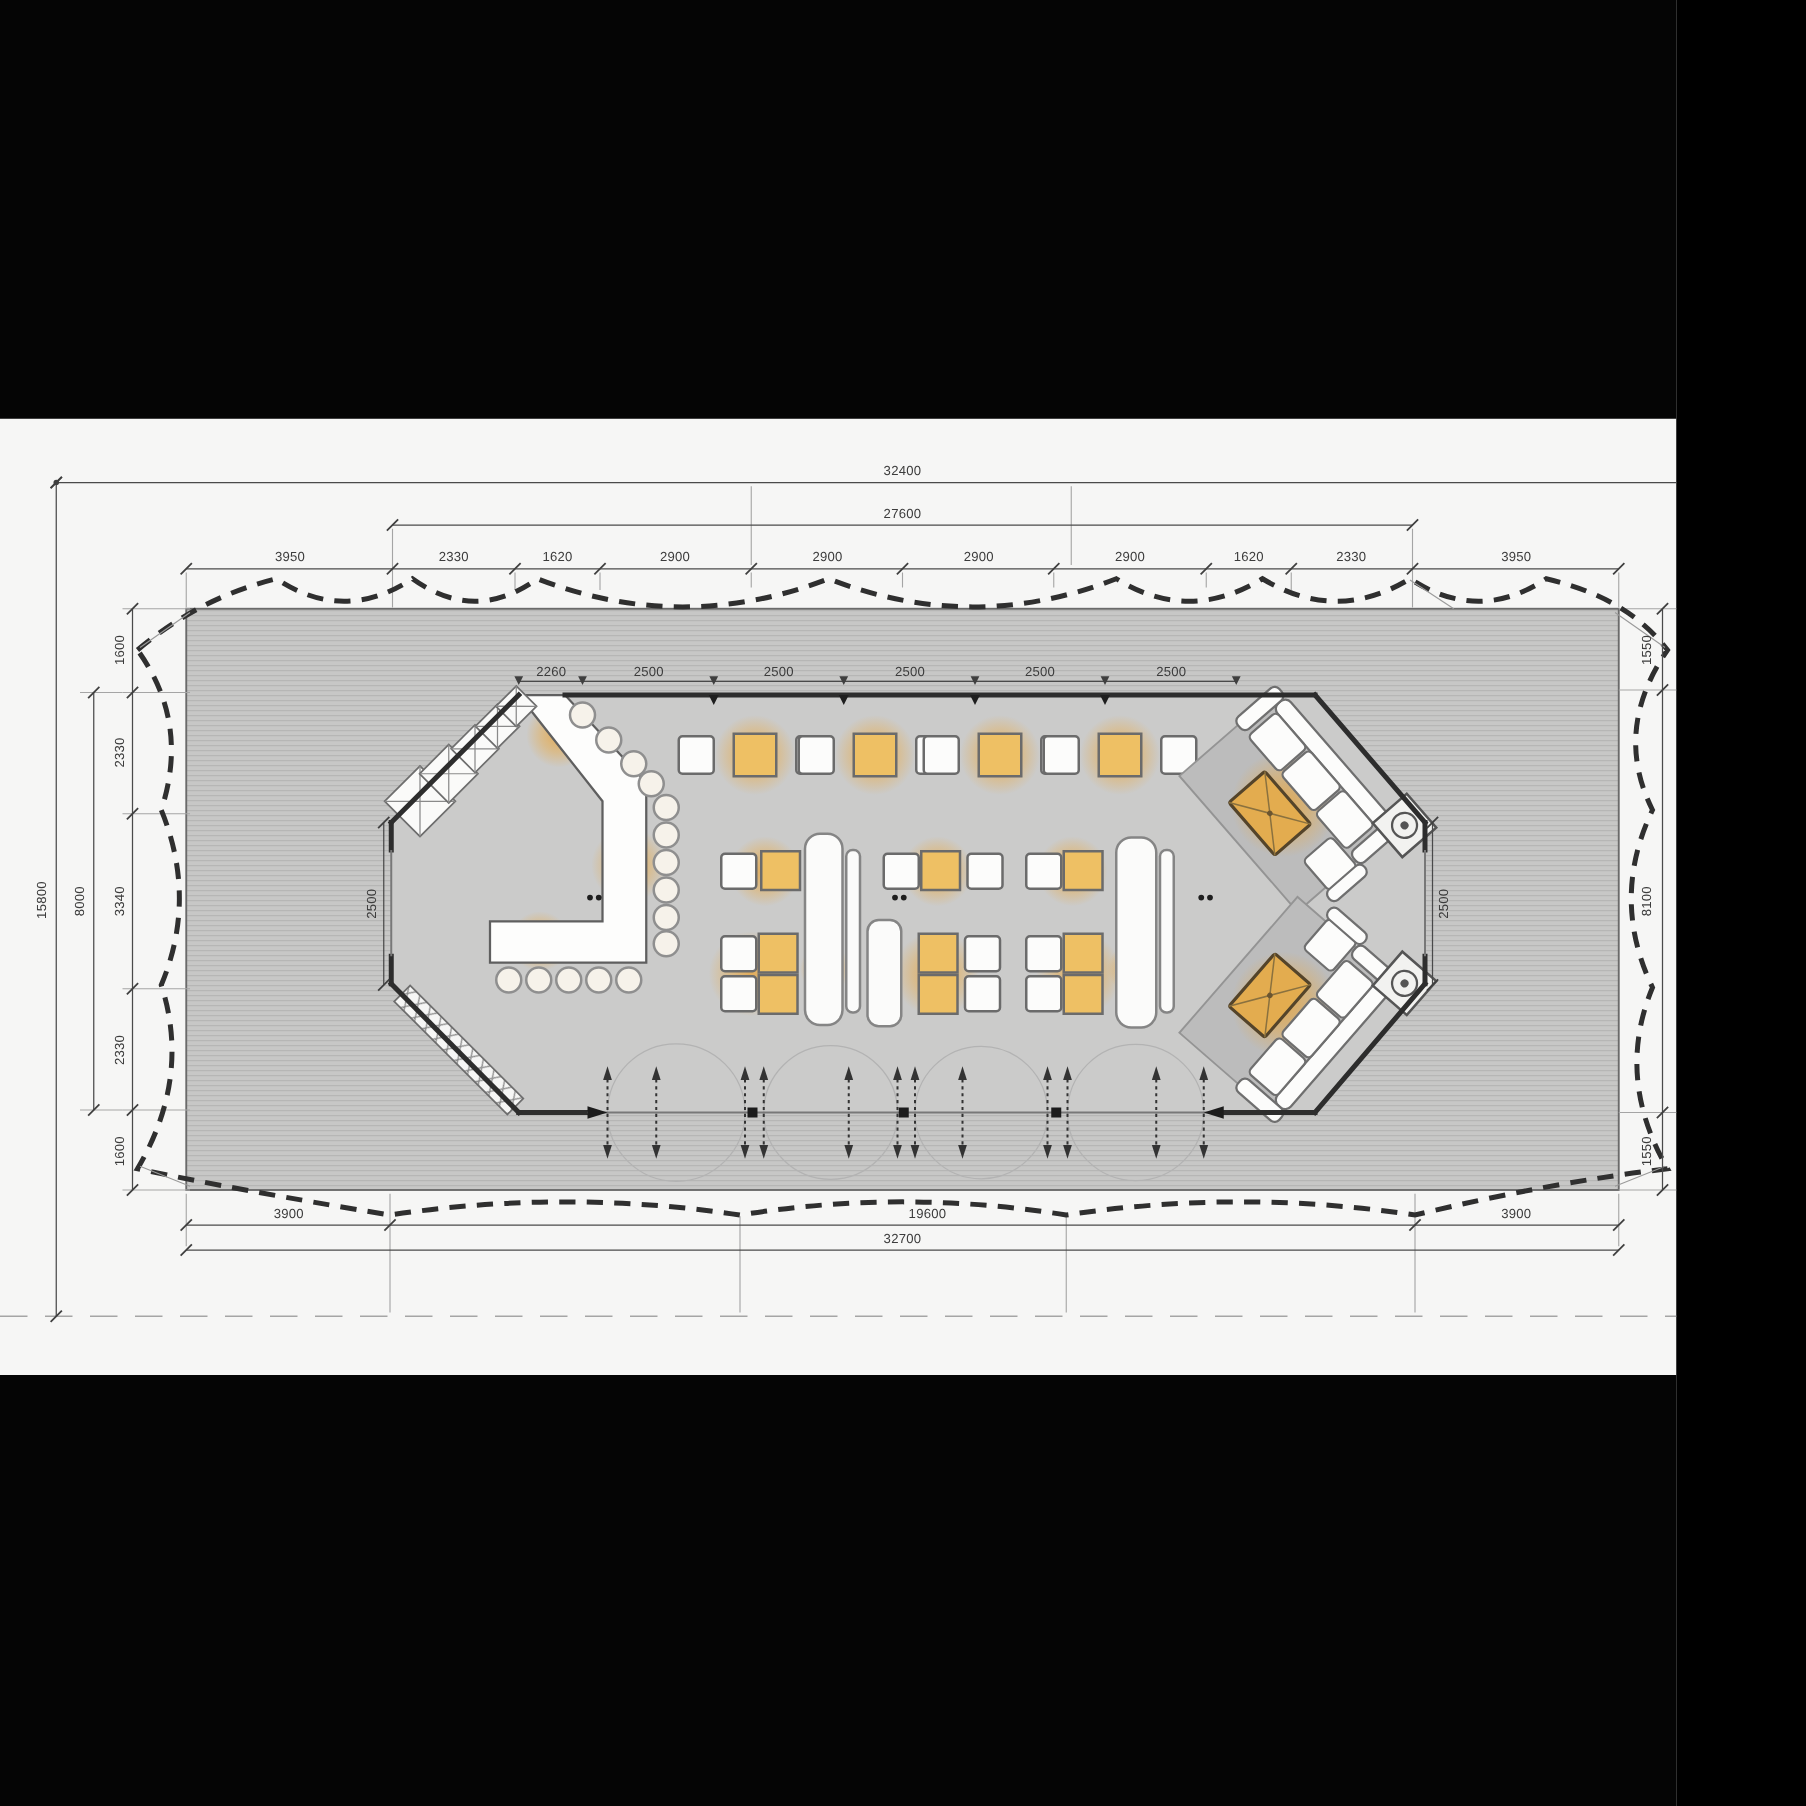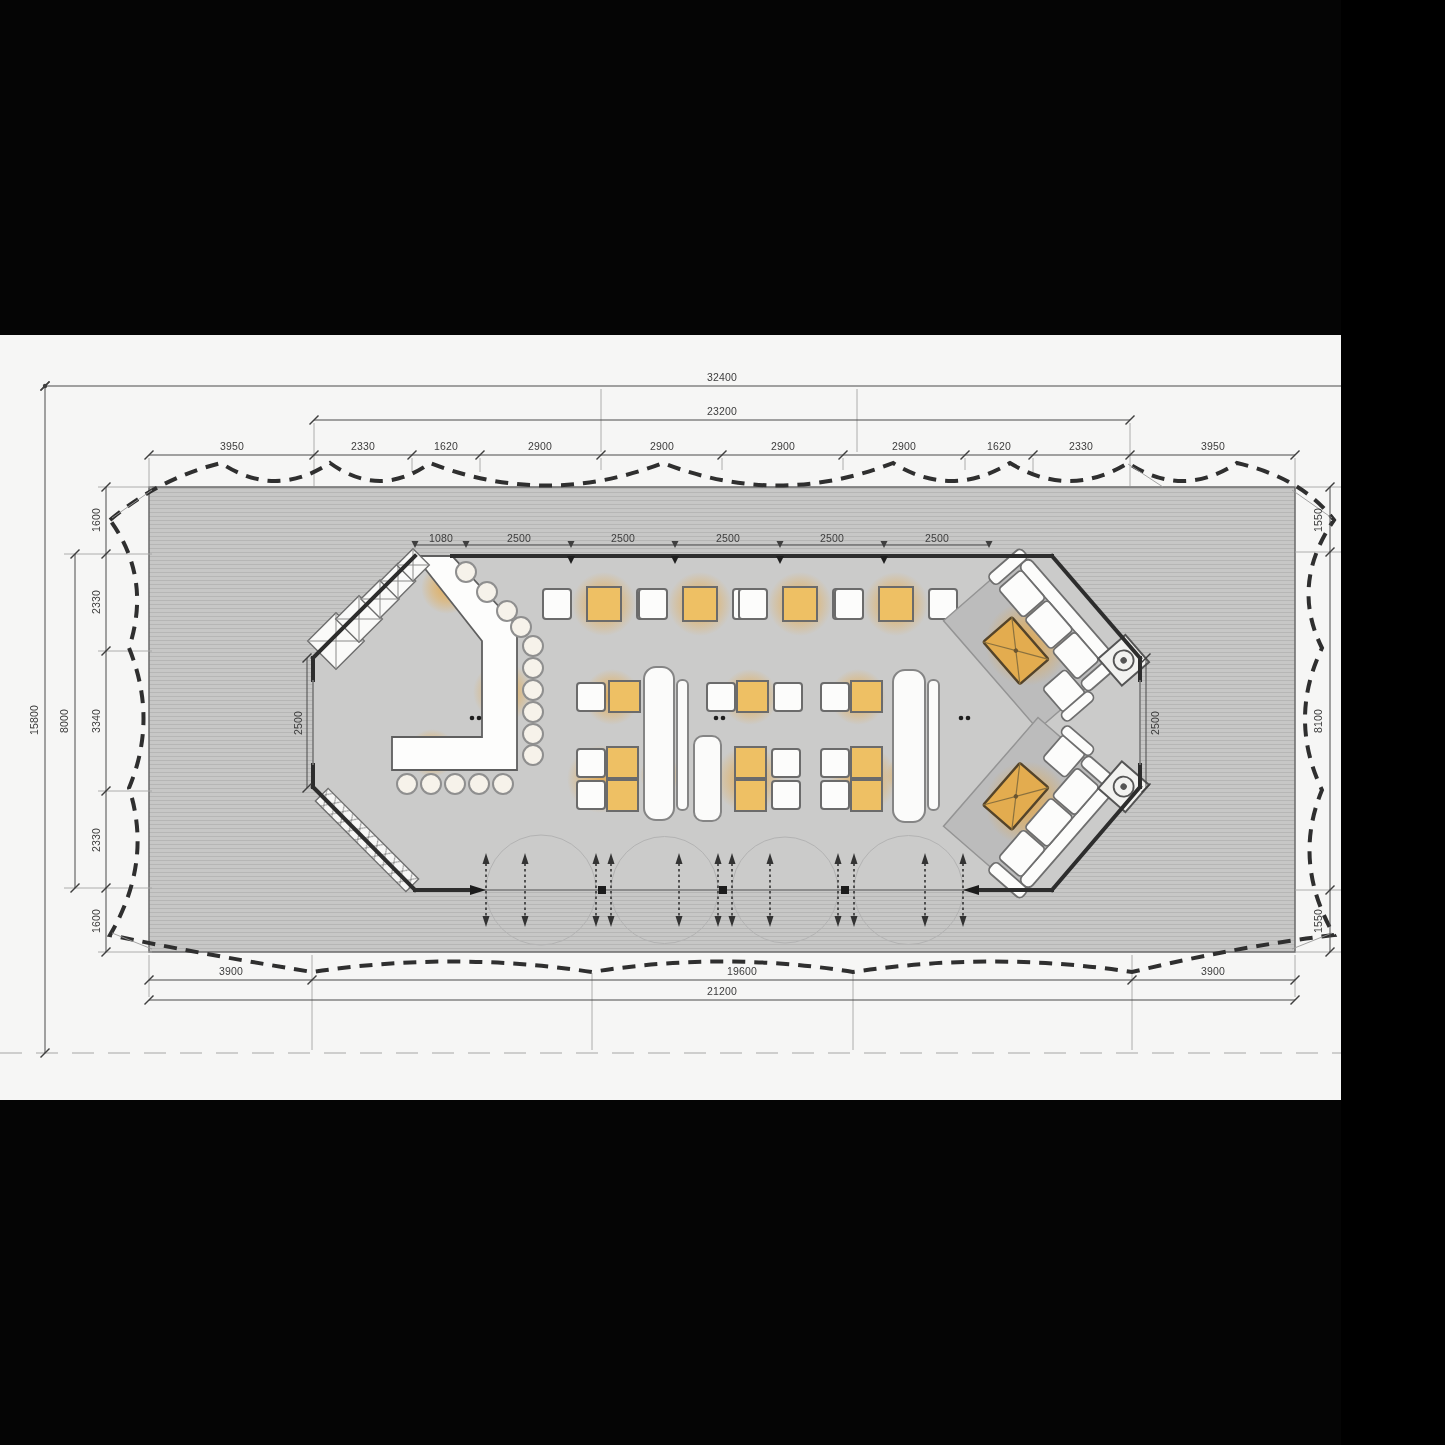--- a/index.html
+++ b/index.html
@@ -422,34 +422,34 @@
         <polygon points="776.5,541 783.5,541 780,548" fill="#3f3f3f"></polygon>
         <polygon points="880.5,541 887.5,541 884,548" fill="#3f3f3f"></polygon>
         <polygon points="985.5,541 992.5,541 989,548" fill="#3f3f3f"></polygon>
         <circle cx="45" cy="386" r="2.2" fill="#3f3f3f"></circle>
         <circle cx="1398" cy="386" r="2.2" fill="#3f3f3f"></circle>
       </g>
   </svg>
 
   <div>
     <div class="dim" style="left:722px;top:377px">32400</div>
-    <div class="dim" style="left:722px;top:411px">23200</div>
+    <div class="dim" style="left:722px;top:411px">27600</div>
 
     <div class="dim" style="left:232px;top:446px">3950</div>
     <div class="dim" style="left:363px;top:446px">2330</div>
     <div class="dim" style="left:446px;top:446px">1620</div>
     <div class="dim" style="left:540px;top:446px">2900</div>
     <div class="dim" style="left:662px;top:446px">2900</div>
     <div class="dim" style="left:783px;top:446px">2900</div>
     <div class="dim" style="left:904px;top:446px">2900</div>
     <div class="dim" style="left:999px;top:446px">1620</div>
     <div class="dim" style="left:1081px;top:446px">2330</div>
     <div class="dim" style="left:1213px;top:446px">3950</div>
 
-    <div class="dim" style="left:441px;top:538px">1080</div>
+    <div class="dim" style="left:441px;top:538px">2260</div>
     <div class="dim" style="left:519px;top:538px">2500</div>
     <div class="dim" style="left:623px;top:538px">2500</div>
     <div class="dim" style="left:728px;top:538px">2500</div>
     <div class="dim" style="left:832px;top:538px">2500</div>
     <div class="dim" style="left:937px;top:538px">2500</div>
 
     <div class="dim v" style="left:34px;top:720px">15800</div>
     <div class="dim v" style="left:64px;top:721px">8000</div>
     <div class="dim v" style="left:96px;top:520px">1600</div>
     <div class="dim v" style="left:96px;top:602px">2330</div>
@@ -461,15 +461,15 @@
     <div class="dim v" style="left:1155px;top:723px">2500</div>
 
     <div class="dim v" style="left:1318px;top:520px">1550</div>
     <div class="dim v" style="left:1318px;top:721px">8100</div>
     <div class="dim v" style="left:1318px;top:921px">1550</div>
     <div class="dim v" style="left:1353px;top:720px">11200</div>
 
     <div class="dim" style="left:231px;top:971px">3900</div>
     <div class="dim" style="left:742px;top:971px">19600</div>
     <div class="dim" style="left:1213px;top:971px">3900</div>
-    <div class="dim" style="left:722px;top:991px">21200</div>
+    <div class="dim" style="left:722px;top:991px">32700</div>
   </div>
 </div>
 
 </body></html>

